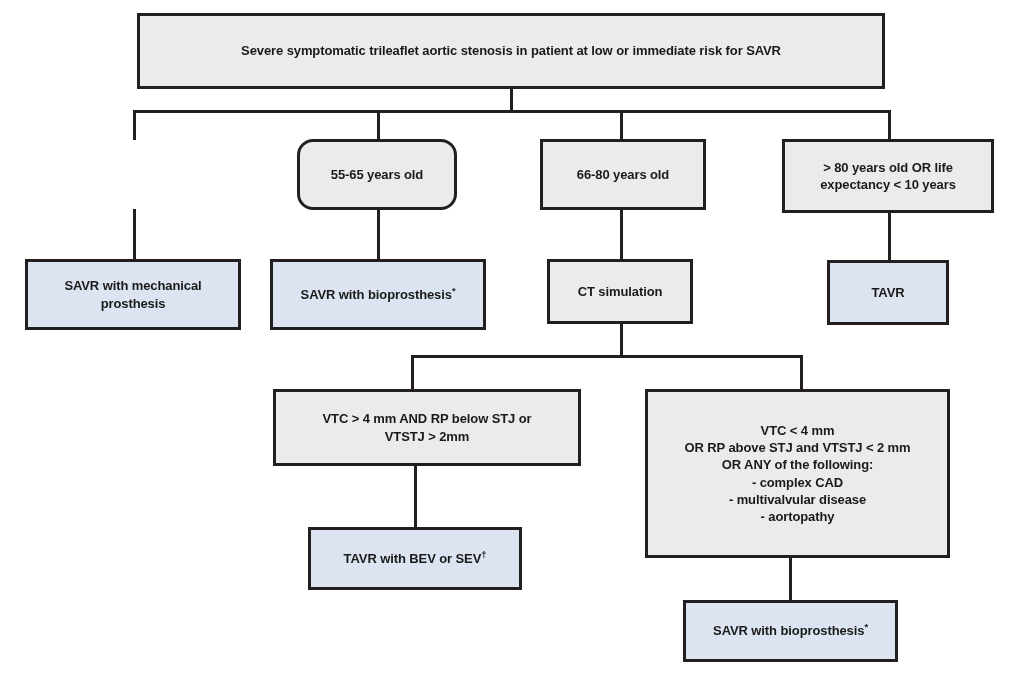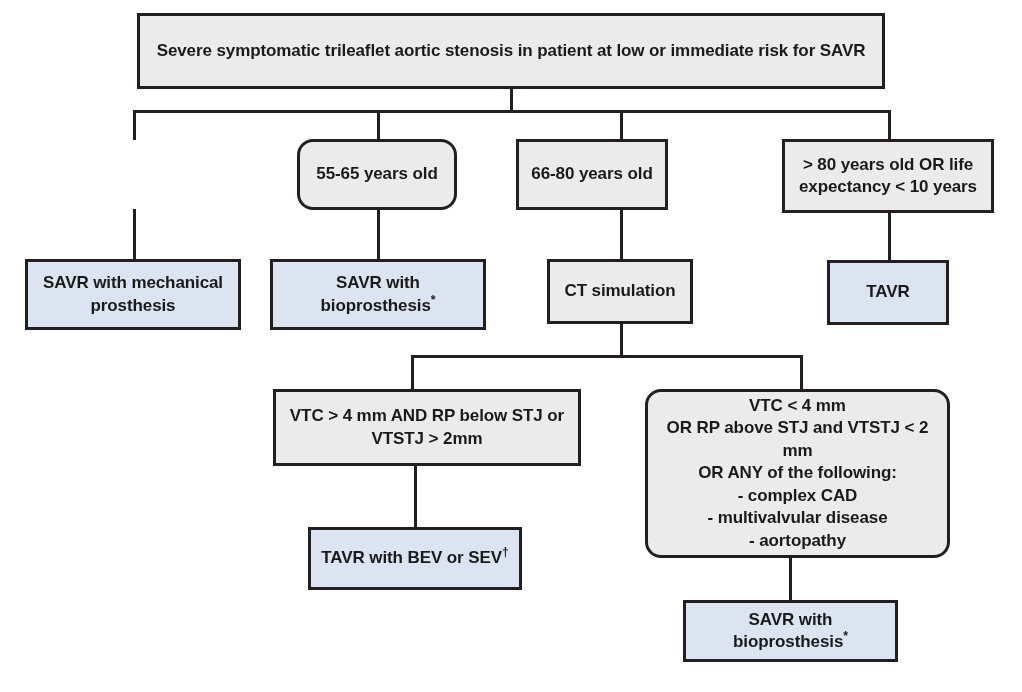--- a/index.html
+++ b/index.html
@@ -19,21 +19,21 @@
   }
   .node {
     position: absolute;
     box-sizing: border-box;
     border: 3px solid #231f20;
     display: flex;
     align-items: center;
     justify-content: center;
     text-align: center;
     color: #1a1a1a;
-    font-size: 17px;
+    font-size: 13px;
     font-weight: 700;
     line-height: 1.32;
     letter-spacing: -0.1px;
     padding: 4px 8px;
   }
   .node.gray  { background: #ebebeb; }
   .node.blue  { background: #dce4f2; }
   .node .txt { display: block; width: 100%; }
   .node .line { display: block; }
   sup.mark {
@@ -79,21 +79,21 @@
 
   <div class="node gray" style="left:137px; top:13px; width:748px; height:76px;">
     <span class="txt">Severe symptomatic trileaflet aortic stenosis in patient at low or immediate risk for SAVR</span>
   </div>
 
 
   <div class="node gray" style="left:297px; top:139px; width:160px; height:71px;border-radius:16px;">
     <span class="txt">55-65 years old</span>
   </div>
 
-  <div class="node gray" style="left:516px; top:139px; width:152px; height:71px;">
+  <div class="node gray" style="left:540px; top:139px; width:166px; height:71px;">
     <span class="txt">66-80 years old</span>
   </div>
 
   <div class="node gray multi" style="left:782px; top:139px; width:212px; height:74px;">
     <span class="txt">
       <span class="line">&gt; 80 years old OR life</span>
       <span class="line">expectancy &lt; 10 years</span>
     </span>
   </div>
 
@@ -116,21 +116,21 @@
     <span class="txt">TAVR</span>
   </div>
 
   <div class="node gray multi" style="left:273px; top:389px; width:308px; height:77px;">
     <span class="txt">
       <span class="line">VTC &gt; 4 mm AND RP below STJ or</span>
       <span class="line">VTSTJ &gt; 2mm</span>
     </span>
   </div>
 
-  <div class="node gray multi" style="left:645px; top:389px; width:305px; height:169px;border-radius:16px;">
+  <div class="node gray multi" style="left:645px; top:389px; width:305px; height:169px;">
     <span class="txt">
       <span class="line">VTC &lt; 4 mm</span>
       <span class="line">OR RP above STJ and VTSTJ &lt; 2 mm</span>
       <span class="line">OR ANY of the following:</span>
       <span class="line">- complex CAD</span>
       <span class="line">- multivalvular disease</span>
       <span class="line">- aortopathy</span>
     </span>
   </div>
 

